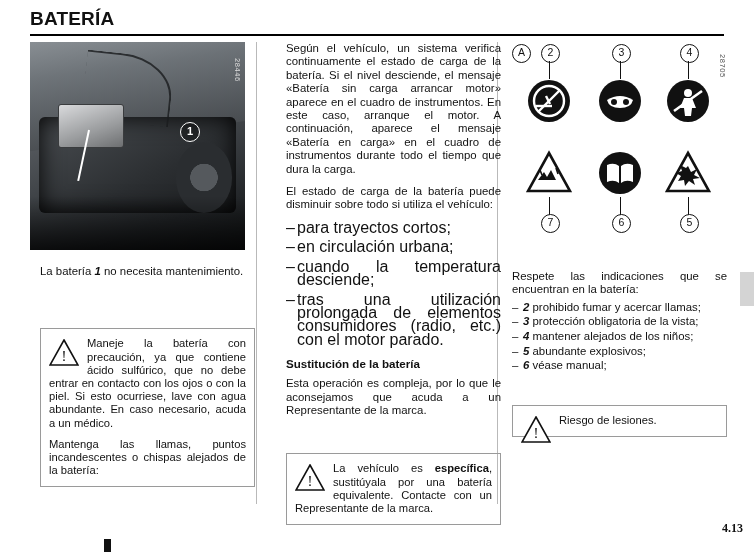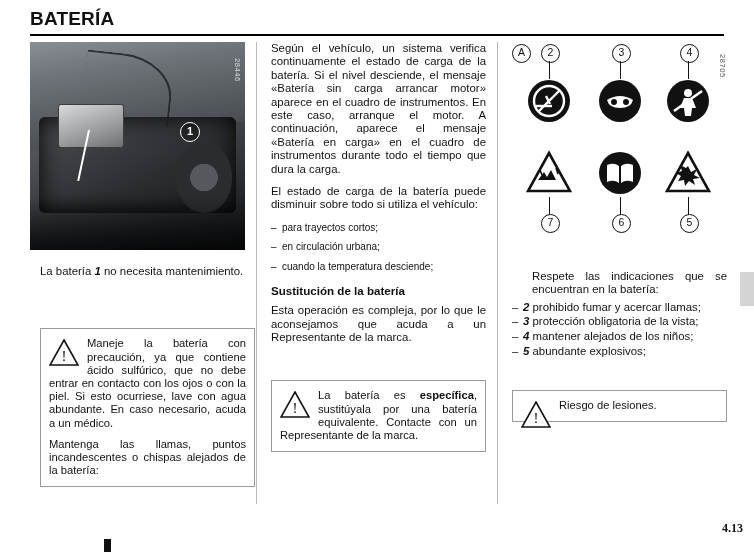--- a/index.html
+++ b/index.html
@@ -28,37 +28,37 @@
     left:30px;top:34px;width:694px;height:2px;
     background:#000;
   }
   
   .col{
     position:absolute;
     top:42px;
     width:215px;
   }
   .col1{left:40px;}
-  .col2{left:271px;}
+  .col2{left:286px;}
   .col3{left:512px;}
   .vrule{
     position:absolute;
     top:42px;
     width:1px;height:462px;
     background:#b9b9b9;
   }
   .vrule.v1{left:256px;}
   .vrule.v2{left:497px;}
 
   p{margin:0 0 9px 0;font-size:11.4px;line-height:13.4px;text-align:justify;}
   .caption{font-size:11.4px;line-height:13.4px;margin-top:7px;}
   .subhead{font-weight:bold;font-size:11.6px;margin:11px 0 7px 0;}
   ul.dash{margin:0 0 9px 0;padding:0;list-style:none;}
   ul.dash li{
-    font-size:10px;line-height:13.4px;
+    font-size:16px;line-height:13.4px;
     padding-left:11px;position:relative;margin-bottom:6px;text-align:justify;
   }
   ul.dash li:before{
     content:"–";position:absolute;left:0;top:0;
   }
   ul.plain{margin:0;padding:0;list-style:none;}
   ul.plain li{
     font-size:11.4px;line-height:13.6px;
     padding-left:11px;position:relative;margin-bottom:1px;
   }
@@ -205,32 +205,33 @@
     </div>
   </div>
 
   <div class="col col2">
     <p>Según el vehículo, un sistema verifica continuamente el estado de carga de la batería. Si el nivel desciende, el mensaje «Batería sin carga arrancar motor» aparece en el cuadro de instrumentos. En este caso, arranque el motor. A continuación, aparece el mensaje «Batería en carga» en el cuadro de instrumentos durante todo el tiempo que dura la carga.</p>
     <p>El estado de carga de la batería puede disminuir sobre todo si utiliza el vehículo:</p>
     <ul class="dash">
       <li>para trayectos cortos;</li>
       <li>en circulación urbana;</li>
       <li>cuando la temperatura desciende;</li>
+      <li>tras una utilización prolongada de elementos consumidores (radio, etc.) con el motor parado.</li>
     </ul>
     <div class="subhead">Sustitución de la batería</div>
     <p>Esta operación es compleja, por lo que le aconsejamos que acuda a un Representante de la marca.</p>
 
     <div class="warnbox" style="margin-top:36px;">
       <div class="warn-tri">
         <svg width="30" height="27" viewBox="0 0 30 27">
           <polygon points="15,1 29,26 1,26" fill="#ffffff" stroke="#111" stroke-width="1.6"></polygon>
           <text x="15" y="22" font-size="15" font-family="Liberation Serif, serif" text-anchor="middle" fill="#111">!</text>
         </svg>
       </div>
-      <p><span>La batería es </span><span class="b">específica</span><span>, sustitúyala por una batería equivalente. Contacte con un Representante de la marca.</span></p>
+      <p><span>La vehículo es </span><span class="b">específica</span><span>, sustitúyala por una batería equivalente. Contacte con un Representante de la marca.</span></p>
     </div>
   </div>
 
   <div class="col col3">
     <div class="sym-area">
       <div class="sym-code">28705</div>
 
       <span class="num-circle" style="position:absolute;left:0px;top:2px;">A</span>
       <span class="num-circle" style="position:absolute;left:29px;top:2px;">2</span>
       <span class="num-circle" style="position:absolute;left:100px;top:2px;">3</span>
@@ -295,26 +296,27 @@
       </div>
 
       <div class="connector" style="left:37px;top:155px;height:18px;"></div>
       <div class="connector" style="left:108px;top:155px;height:18px;"></div>
       <div class="connector" style="left:176px;top:155px;height:18px;"></div>
       <span class="num-circle" style="position:absolute;left:29px;top:172px;">7</span>
       <span class="num-circle" style="position:absolute;left:100px;top:172px;">6</span>
       <span class="num-circle" style="position:absolute;left:168px;top:172px;">5</span>
     </div>
 
-    <p style="margin-bottom:4px;margin-left:20px;">Respete las indicaciones que se encuentran en la batería:</p>
+    <p style="margin-bottom:4px;">Respete las indicaciones que se encuentran en la batería:</p>
     <ul class="plain">
       <li><span class="bi">2</span> <span>prohibido fumar y acercar llamas;</span></li>
       <li><span class="bi">3</span> <span>protección obligatoria de la vista;</span></li>
       <li><span class="bi">4</span> <span>mantener alejados de los niños;</span></li>
       <li><span class="bi">5</span> <span>abundante explosivos;</span></li>
+      <li><span class="bi">6</span> <span>véase manual;</span></li>
     </ul>
 
     <div class="warnbox" style="margin-top:32px;">
       <div class="warn-tri">
         <svg width="30" height="27" viewBox="0 0 30 27">
           <polygon points="15,1 29,26 1,26" fill="#ffffff" stroke="#111" stroke-width="1.6"></polygon>
           <text x="15" y="22" font-size="15" font-family="Liberation Serif, serif" text-anchor="middle" fill="#111">!</text>
         </svg>
       </div>
       <p>Riesgo de lesiones.</p>

